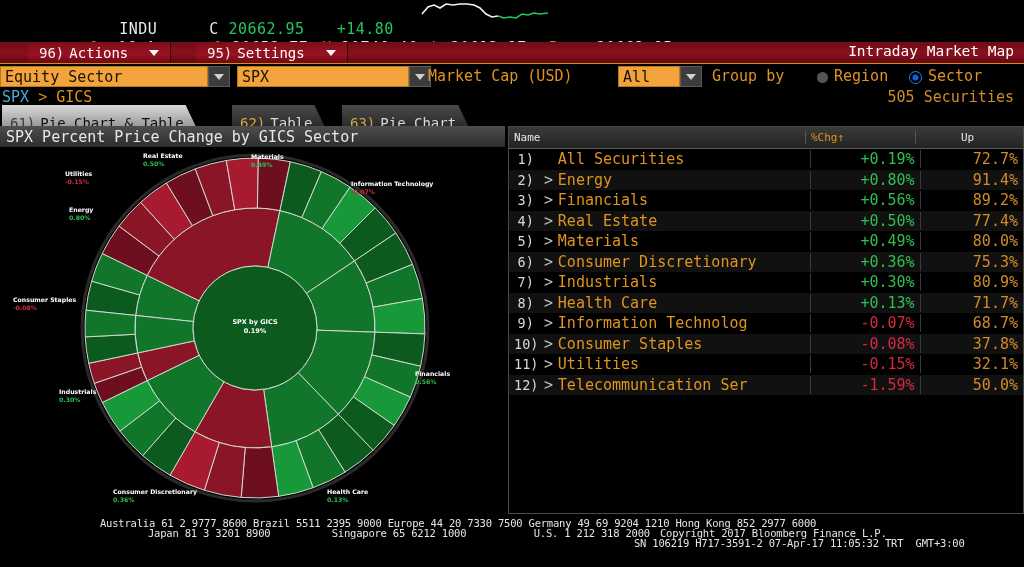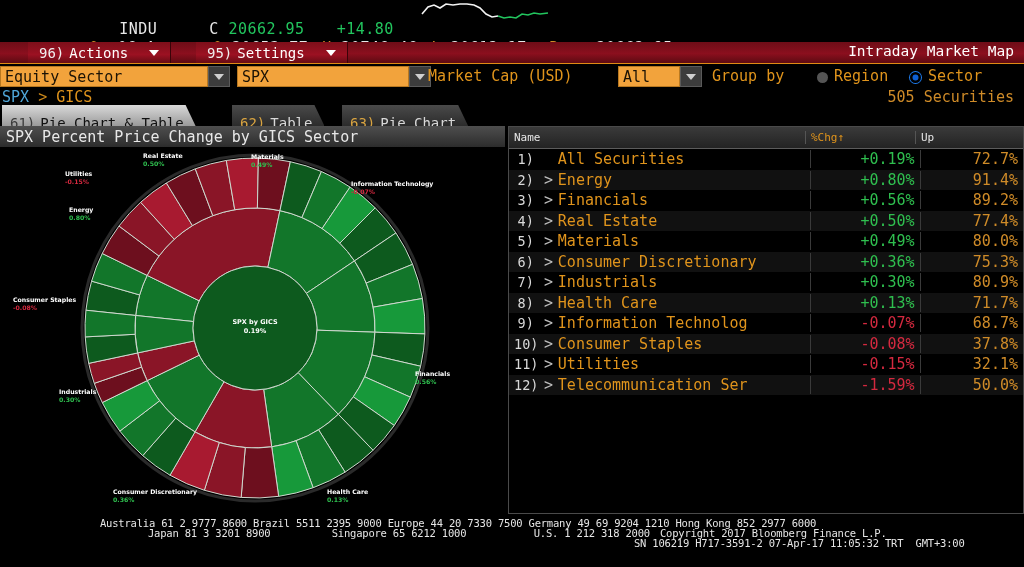--- a/index.html
+++ b/index.html
@@ -97,21 +97,21 @@
                 line-height: 9px; font-family: "DejaVu Sans", sans-serif; font-weight: bold; }
 
   
   .tablepanel { position: absolute; left: 508px; top: 126px; width: 516px; height: 388px;
                 background: #000; border: 1px solid #4a4a4a; }
   .thead { display: flex; height: 22px; background: linear-gradient(to bottom, #3a3a3a, #232323);
            border-bottom: 1px solid #5c5c5c; align-items: center; font-size: 11px; }
   .th { color: #e6e6e6; padding: 0 5px; }
   .th.name { width: 296px; }
   .th.chg { width: 110px; text-align: left; color: #e0941c; border-left: 1px solid #555; }
-  .th.up { width: 104px; text-align: left; border-left: 1px solid #555; }
+  .th.up { width: 104px; text-align: center; border-left: 1px solid #555; }
   .trow { display: flex; height: 20.5px; align-items: center; font-size: 15px; }
   .trow.odd { background: #111111; }
   .trow.even { background: #000000; }
   .td { padding: 0 5px; white-space: nowrap; overflow: hidden; }
   .td.idx { width: 30px; text-align: right; color: #d9d9d9; font-size: 13.5px; }
   .td.arrow { width: 14px; color: #bdbdbd; }
   .td.name { width: 252px; color: #e0941c; }
   .td.chg { width: 110px; text-align: right; border-left: 1px solid #3a3a3a; margin-left: 7px; }
   .td.up { width: 104px; text-align: right; color: #cf8b28; border-left: 1px solid #3a3a3a; }
   .chg.pos { color: #2fbf4f; }

